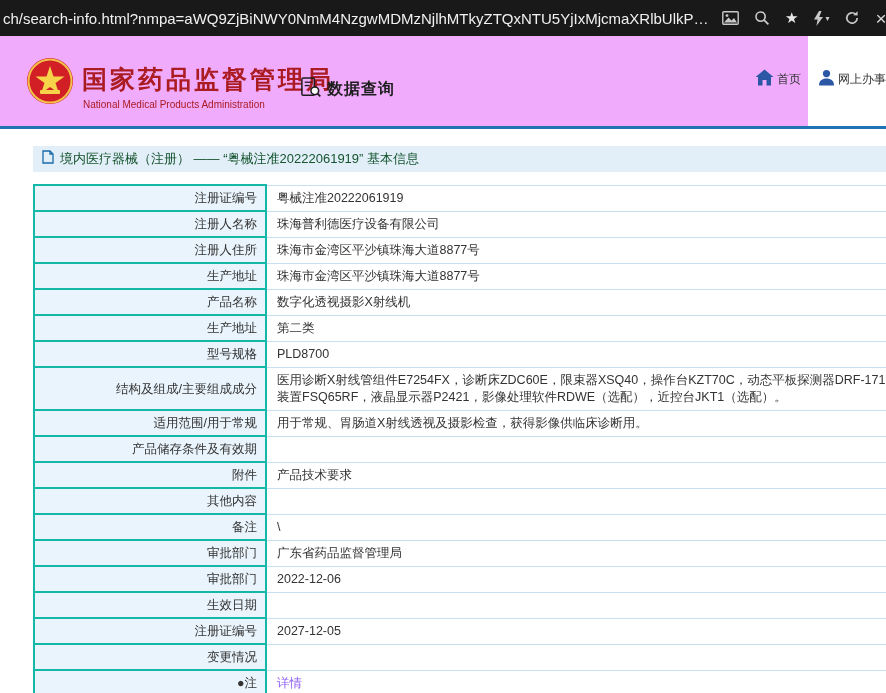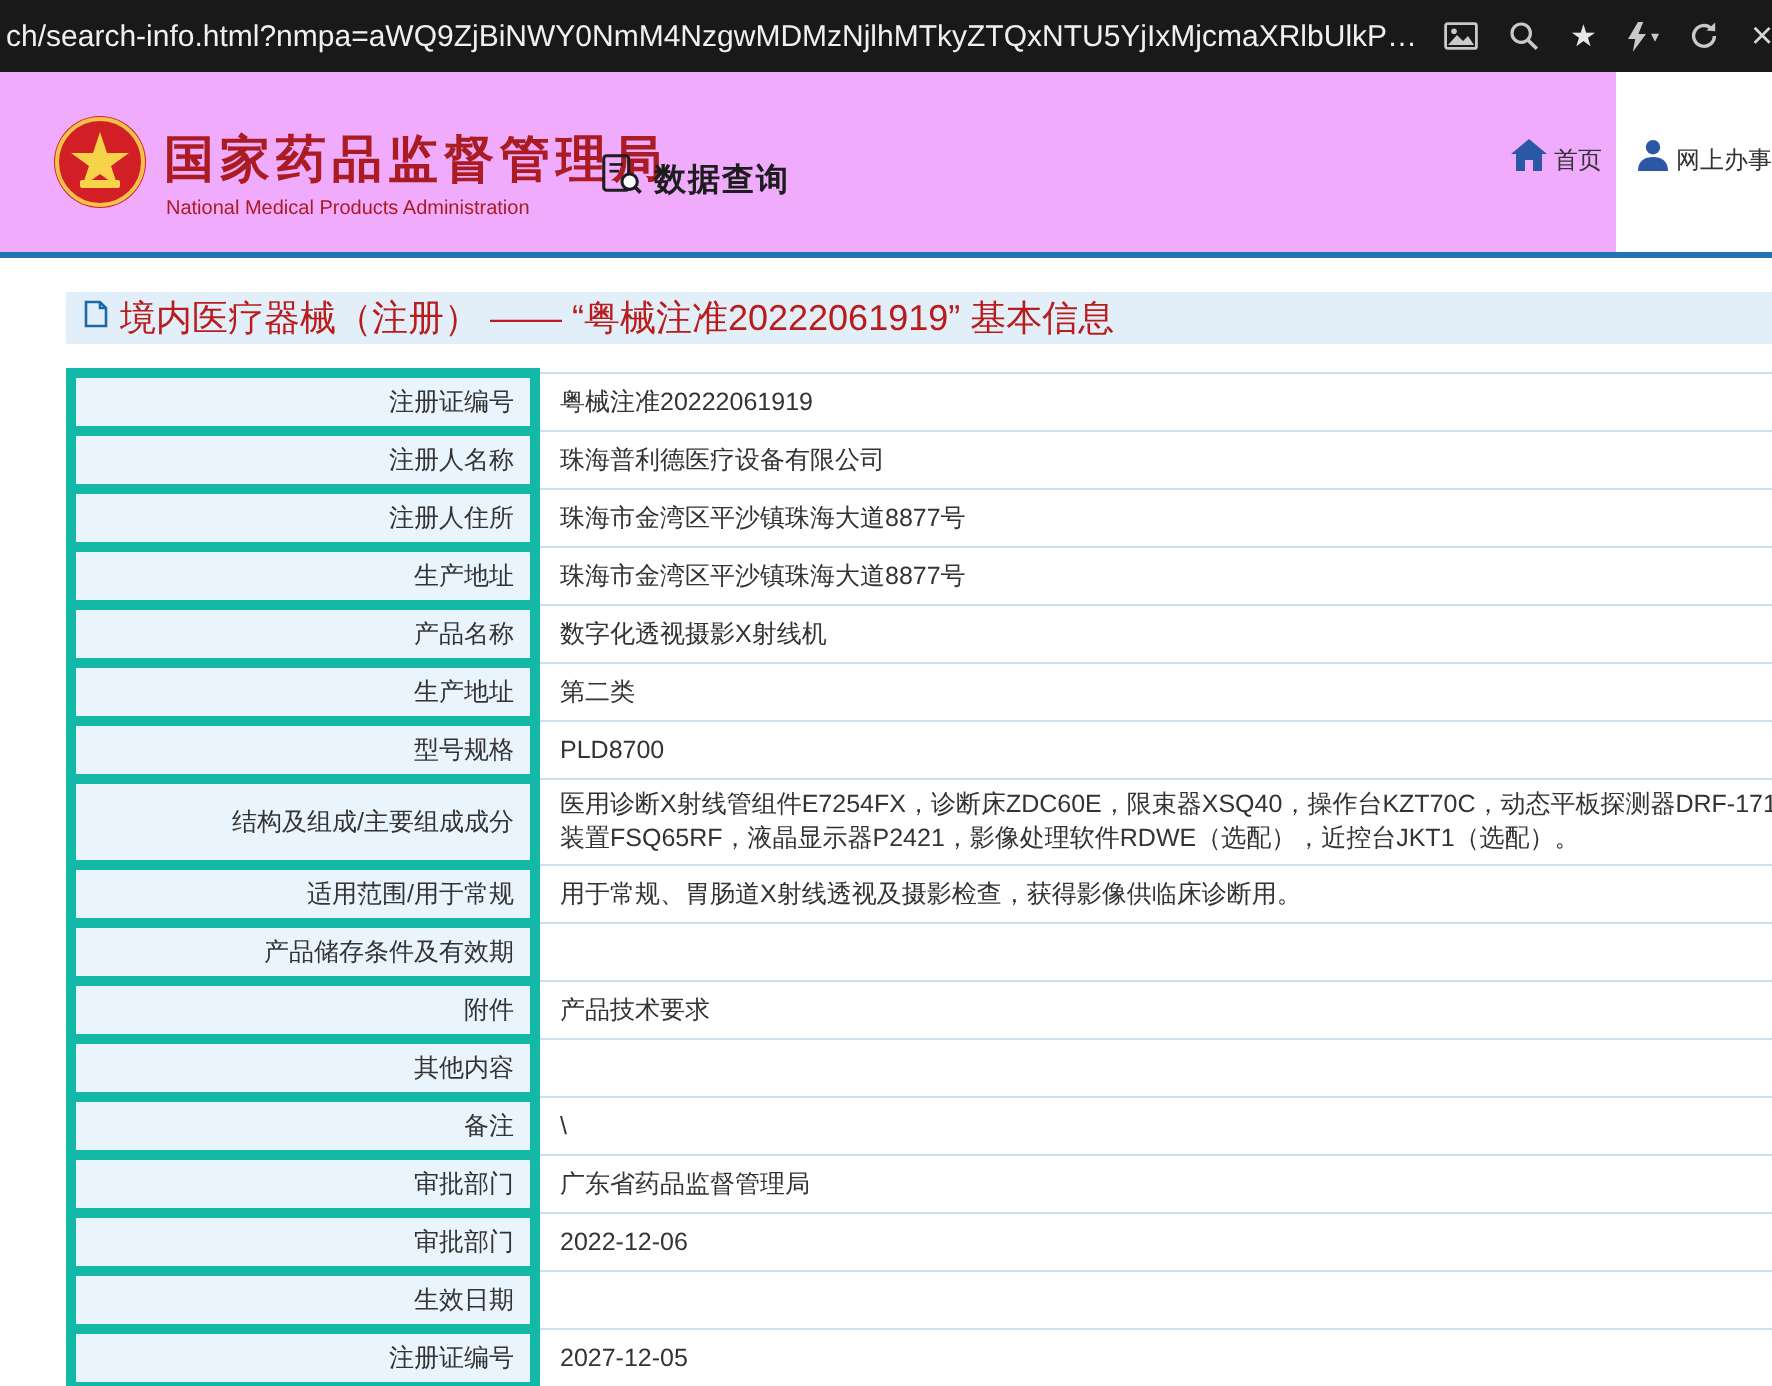--- a/index.html
+++ b/index.html
@@ -25,25 +25,25 @@
   .section-title .txt { font-size:16px; font-weight:bold; color:#1d1d1d; letter-spacing:1px; }
   .nav-item { position:absolute; top:33px; display:flex; flex-direction:row; align-items:center; gap:3px; cursor:pointer; }
   .nav-item .lbl { font-size:12px; color:#333; white-space:nowrap; }
   .nav-home { left:755px; width:40px; }
   .nav-hall { left:818px; width:90px; }
 
   .blue-line { position:absolute; top:126px; left:0; width:886px; height:3px; background:#2173b4; }
 
   
   .breadcrumb { position:absolute; top:146px; left:33px; width:900px; height:26px; background:#e2eff8; display:flex; align-items:center; gap:6px; padding:0 9px; }
-  .breadcrumb .crumb-text { font-size:18px; color:#b91c1c; white-space:nowrap; }
+  .breadcrumb .crumb-text { font-size:13px; color:#14532d; white-space:nowrap; }
 
   
   .info-table { position:absolute; top:184px; left:33px; width:1085px; border-collapse:collapse; table-layout:fixed; font-size:12.5px; color:#333; }
-  .info-table th { width:232px; background:#e9f4fc; font-weight:normal; text-align:right; vertical-align:middle; padding:4px 8px; border:5px solid #14b8a6; height:24px; line-height:16px; }
+  .info-table th { width:232px; background:#e9f4fc; font-weight:normal; text-align:right; vertical-align:middle; padding:4px 8px; border:2px solid #14b8a6; height:24px; line-height:16px; }
   .info-table td { text-align:left; vertical-align:middle; padding:4px 10px; border:1px solid #c9e0f0; background:#fff; line-height:17px; word-break:break-all; }
   .info-table a { color:#8b5cf6; text-decoration:none; cursor:pointer; }
 </style>
 </head>
 <body>
 
 <div class="screen">
 
   <div class="browser-bar">
     <div class="url-text">ch/search-info.html?nmpa=aWQ9ZjBiNWY0NmM4NzgwMDMzNjlhMTkyZTQxNTU5YjIxMjcmaXRlbUlkPW…</div>

